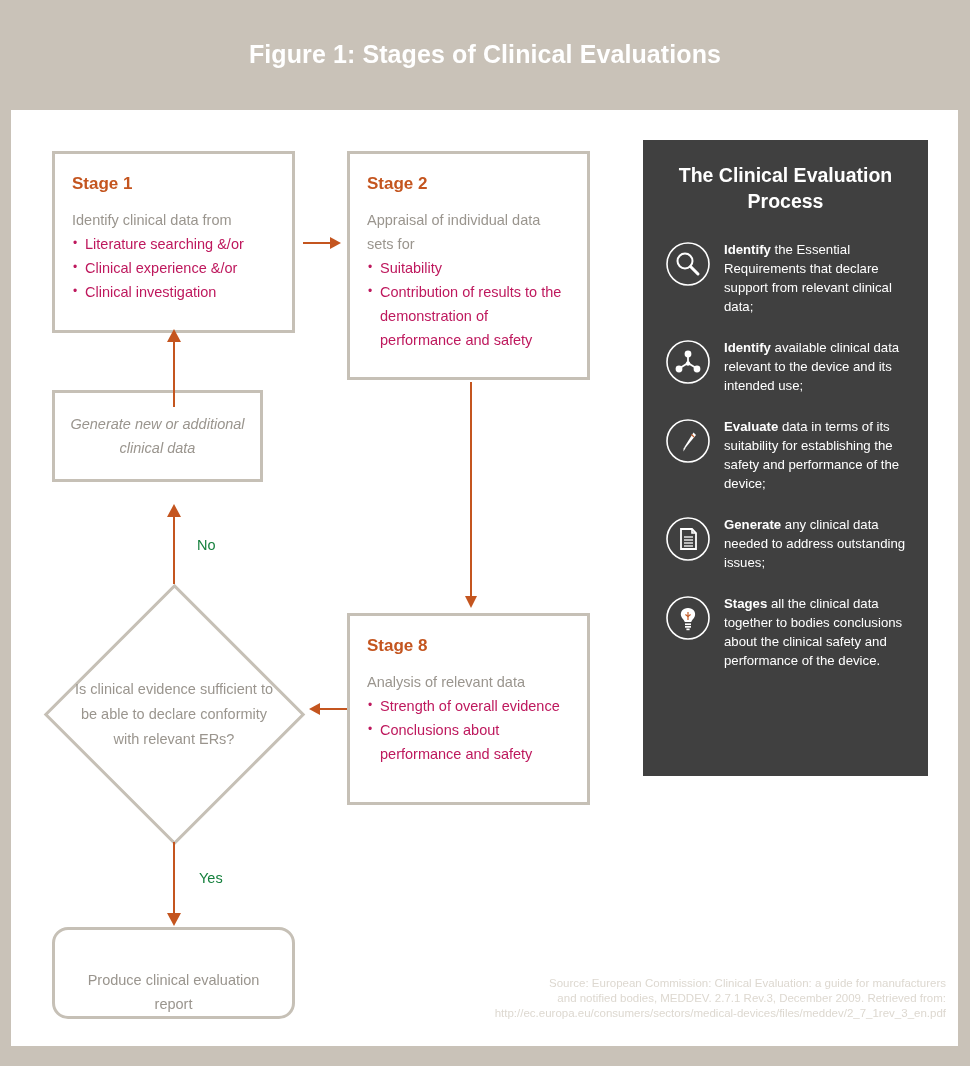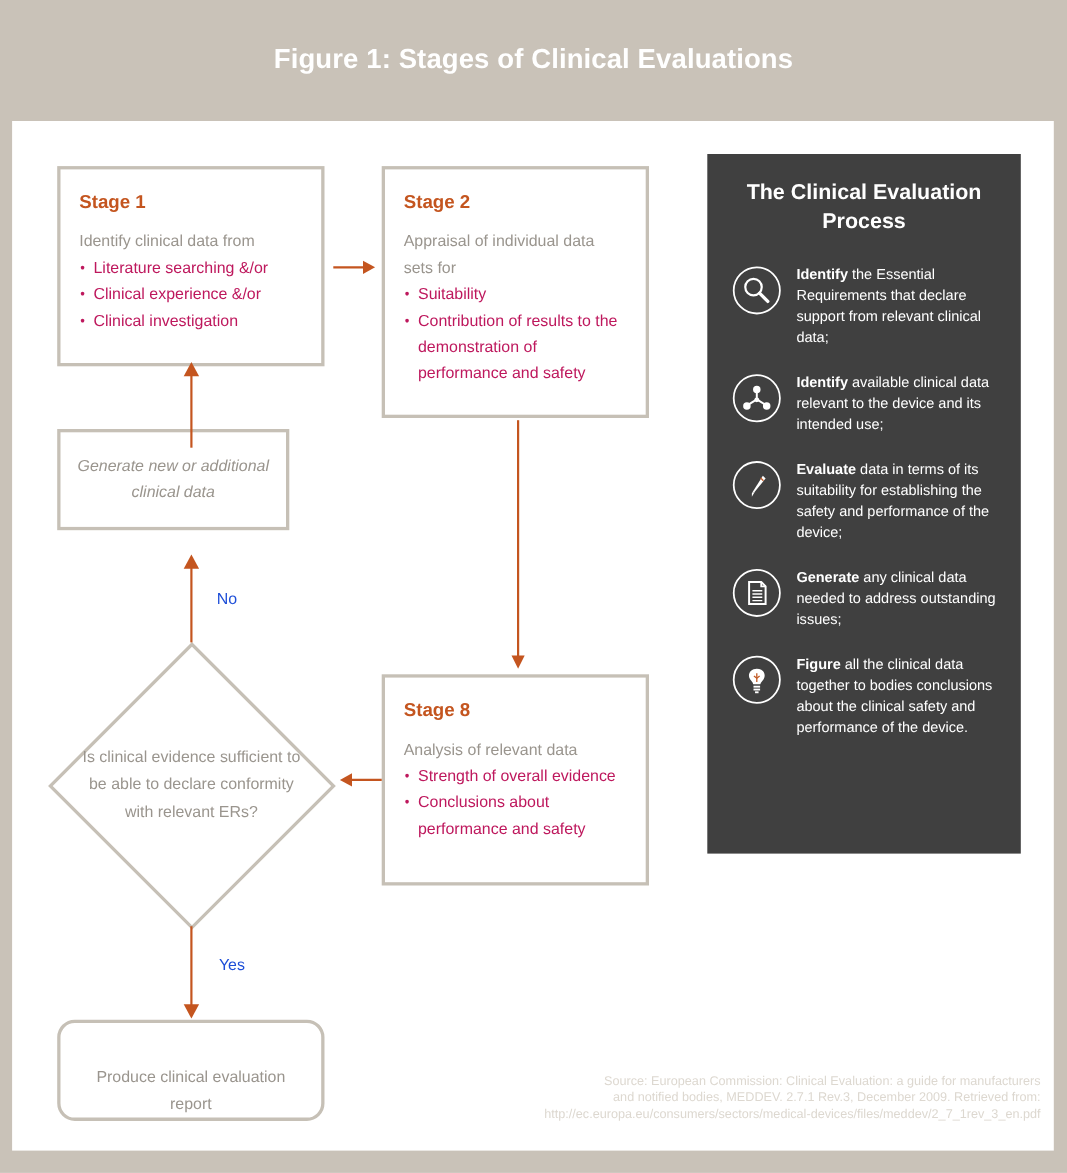--- a/index.html
+++ b/index.html
@@ -123,21 +123,21 @@
     font-size: 14.5px;
     line-height: 25px;
   }
 
   
   .arrow { position: absolute; }
   .arrow svg { display: block; overflow: visible; }
 
   .edge-label {
     position: absolute;
-    color: #1d4ed8;
+    color: #15803d;
     font-size: 14.5px;
   }
 
   
   #process-panel {
     position: absolute;
     left: 632px; top: 30px;
     width: 285px; height: 636px;
     background: #404040;
     padding: 22px 22px 0 22px;
@@ -355,21 +355,21 @@
             <circle cx="23" cy="23" r="21" fill="none" stroke="#ffffff" stroke-width="1.6"></circle>
             <path d="M23,13 C17.8,13 14.8,17 16.2,21.2 C17,23.6 19.4,25 19.8,27 L26.2,27 C26.6,25 29,23.6 29.8,21.2 C31.2,17 28.2,13 23,13 Z" fill="#ffffff"></path>
             <rect x="20" y="28.4" width="6" height="1.7" fill="#ffffff"></rect>
             <rect x="20" y="31" width="6" height="1.7" fill="#ffffff"></rect>
             <rect x="21.4" y="33.5" width="3.2" height="1.7" fill="#ffffff"></rect>
             <path d="M23,17 L23,25" stroke="#c25b27" stroke-width="1.2"></path>
             <path d="M20.4,19.6 L23,21.6 L25.6,19.6" fill="none" stroke="#c25b27" stroke-width="1.2"></path>
           </svg>
         </div>
         <div class="process-text">
-          <b>Figure</b><span> all the clinical data together to bodies conclusions about the clinical safety and performance of the device.</span>
+          <b>Stages</b><span> all the clinical data together to bodies conclusions about the clinical safety and performance of the device.</span>
         </div>
       </div>
     </div>
 
     <div id="source-note">
       <span>Source: European Commission: Clinical Evaluation: a guide for  manufacturers</span>
       <span>and notified bodies, MEDDEV. 2.7.1 Rev.3, December 2009. Retrieved from:</span>
       <span>http://ec.europa.eu/consumers/sectors/medical-devices/files/meddev/2_7_1rev_3_en.pdf</span>
     </div>
 

